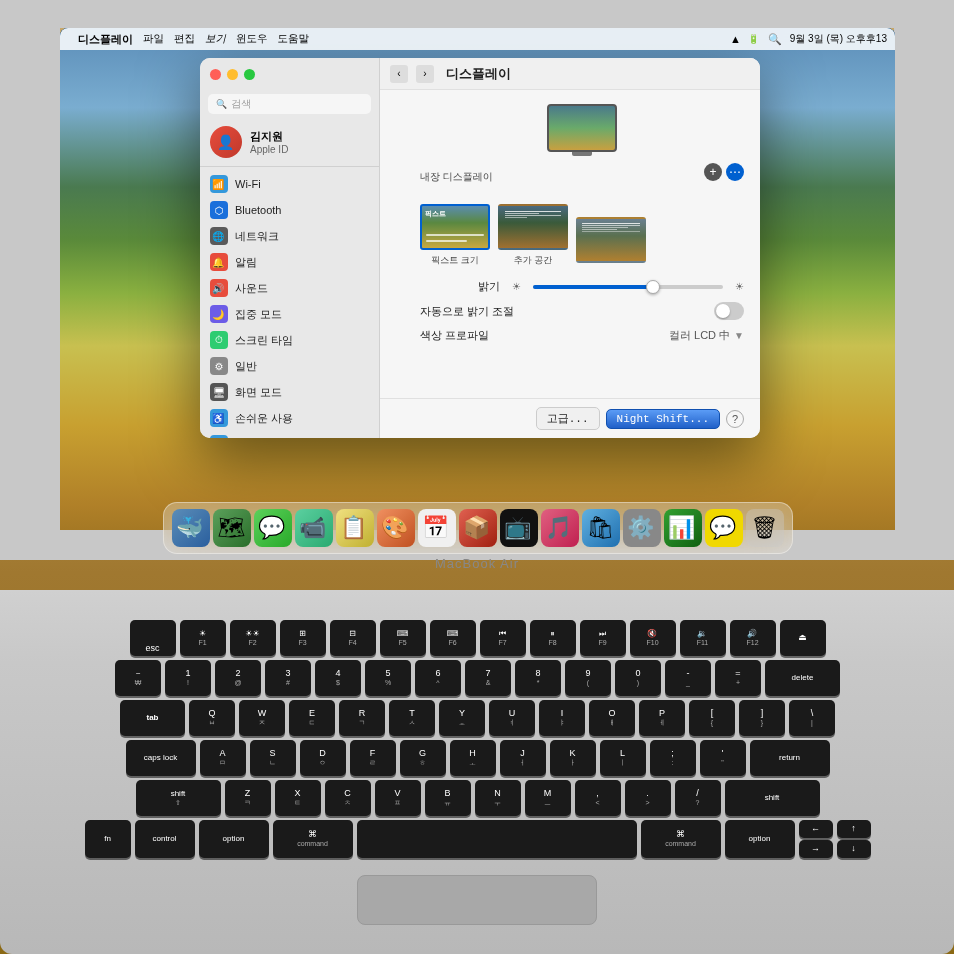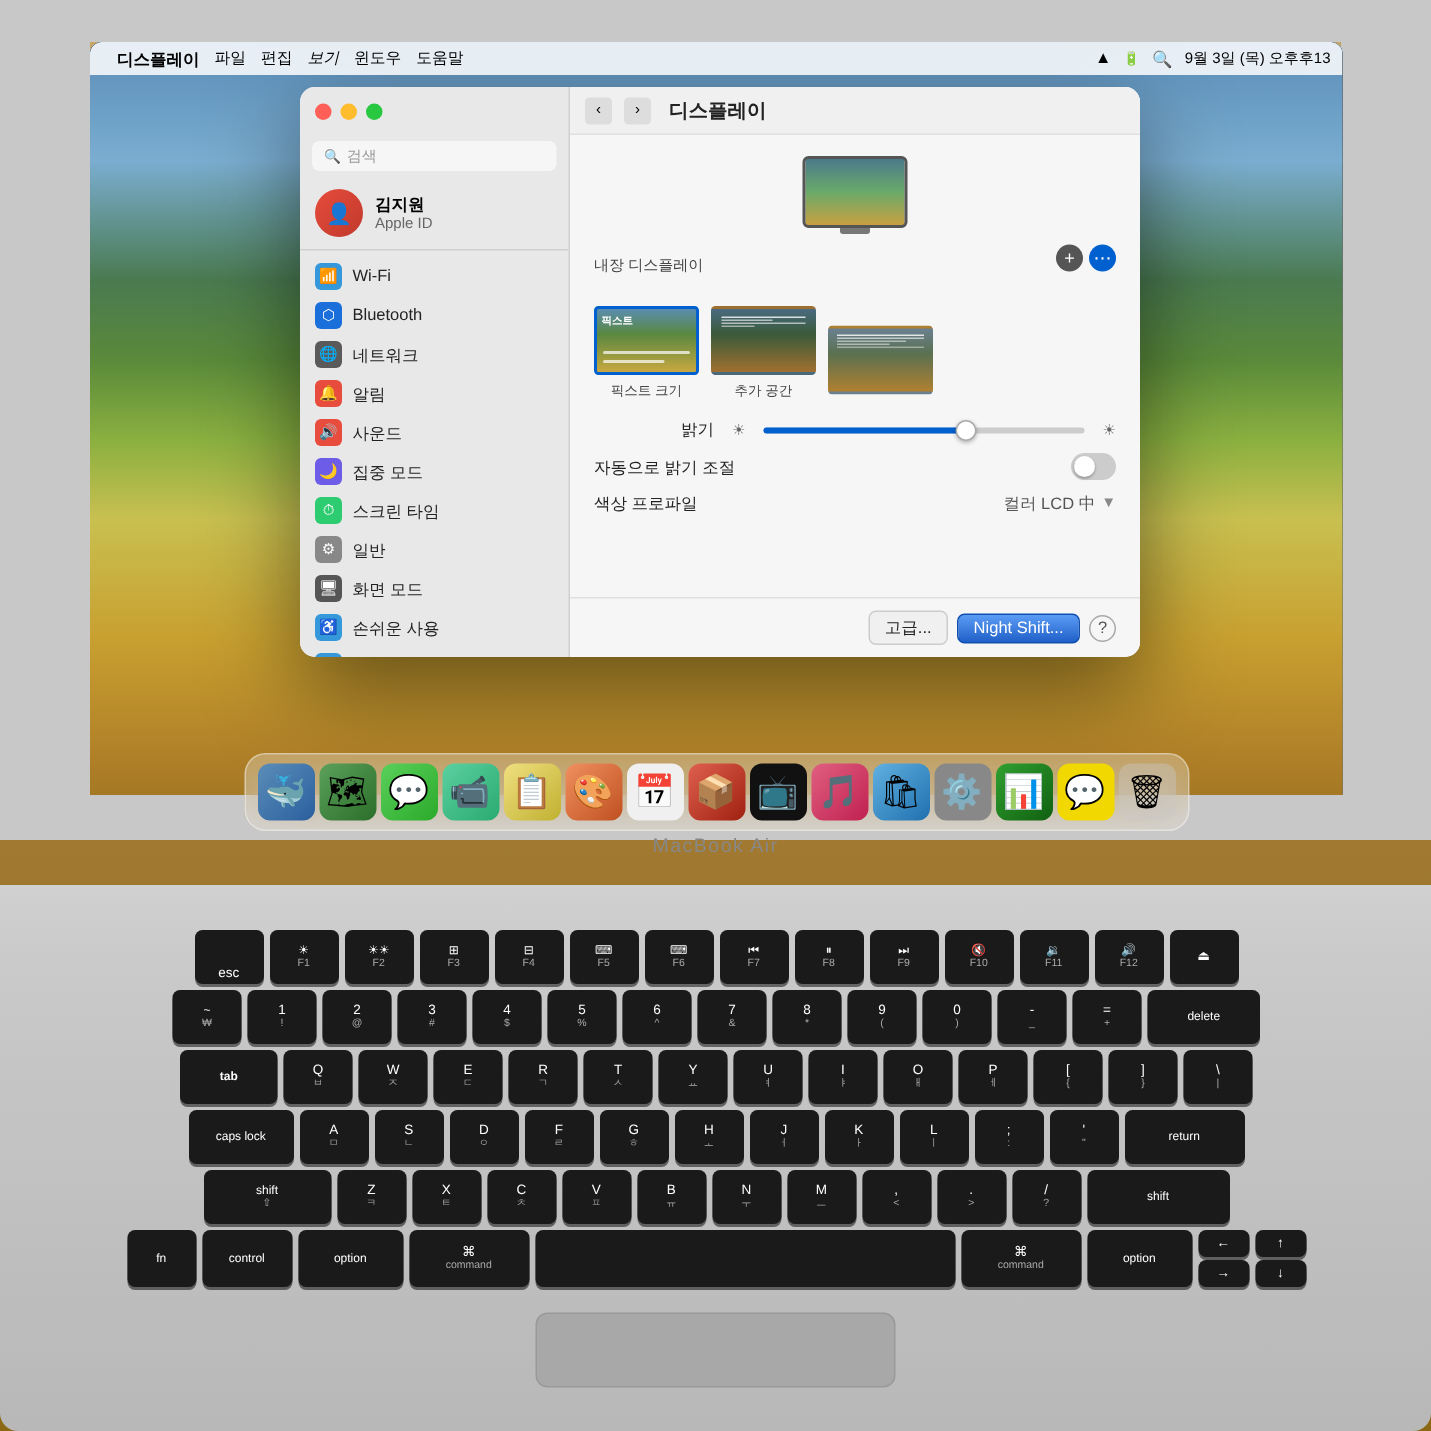--- a/index.html
+++ b/index.html
@@ -264,20 +264,21 @@
       font-size: 13px;
       font-weight: 600;
       color: #222;
       margin-left: 4px;
     }
 
     .main-content {
       padding: 14px 16px;
       flex: 1;
       overflow-y: auto;
+      margin-left: 24px;
     }
 
     
     .display-preview {
       display: flex;
       flex-direction: column;
       align-items: center;
       margin-bottom: 12px;
     }
 
@@ -465,20 +466,21 @@
     }
 
     .footer-btn {
       padding: 3px 10px;
       border-radius: 5px;
       font-size: 11px;
       cursor: pointer;
       border: 1px solid #ccc;
       background: #f0f0f0;
       color: #222;
+      font-family: Liberation Mono, monospace;
     }
 
     .footer-btn.primary {
       background: linear-gradient(180deg, #5b9cf6, #2060c8);
       color: white;
       border-color: #1050b0;
     }
 
     
     .help-btn {

